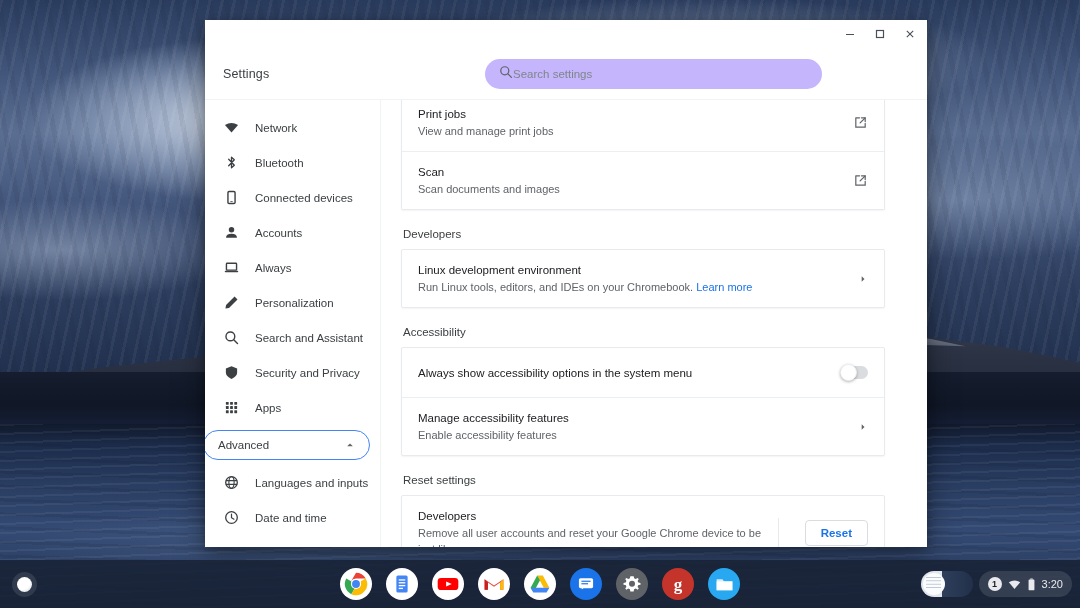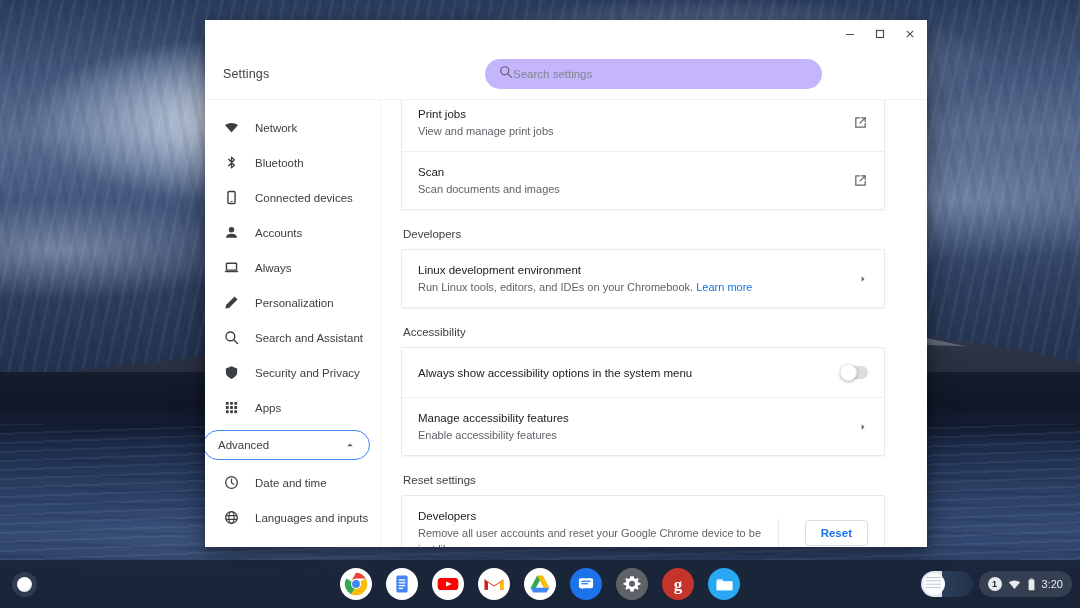--- a/index.html
+++ b/index.html
@@ -477,35 +477,35 @@
             <svg width="10" height="10" viewBox="0 0 12 12">
                 <path d="M2.6 7.6 L6 4.2 L9.4 7.6 Z" fill="currentColor"></path>
               </svg>
           </span>
         </div>
 
         <div class="nav-item">
           <span class="nav-ico">
             <svg width="15" height="15" viewBox="0 0 16 16">
                 <circle cx="8" cy="8" r="6.2" fill="none" stroke="currentColor" stroke-width="1.4"></circle>
-                <path d="M8 4.4 V8.2 L10.6 9.8" fill="none" stroke="currentColor" stroke-width="1.3" stroke-linecap="round"></path>
-              </svg>
-          </span>
-          <span class="nav-label">Date and time</span>
-        </div>
-
-        <div class="nav-item">
-          <span class="nav-ico">
-            <svg width="15" height="15" viewBox="0 0 16 16">
-                <circle cx="8" cy="8" r="6.2" fill="none" stroke="currentColor" stroke-width="1.4"></circle>
                 <ellipse cx="8" cy="8" rx="2.8" ry="6.2" fill="none" stroke="currentColor" stroke-width="1.2"></ellipse>
                 <path d="M2 6 H14 M2 10 H14" stroke="currentColor" stroke-width="1.2"></path>
               </svg>
           </span>
           <span class="nav-label">Languages and inputs</span>
+        </div>
+
+        <div class="nav-item">
+          <span class="nav-ico">
+            <svg width="15" height="15" viewBox="0 0 16 16">
+                <circle cx="8" cy="8" r="6.2" fill="none" stroke="currentColor" stroke-width="1.4"></circle>
+                <path d="M8 4.4 V8.2 L10.6 9.8" fill="none" stroke="currentColor" stroke-width="1.3" stroke-linecap="round"></path>
+              </svg>
+          </span>
+          <span class="nav-label">Date and time</span>
         </div>
 
         <div class="nav-item">
           <span class="nav-ico">
             <svg width="15" height="15" viewBox="0 0 16 16">
                 <path d="M1.6 3.4 H6.4 L7.7 5 H14.4 V12.4 H1.6 Z" fill="currentColor"></path>
               </svg>
           </span>
           <span class="nav-label">Files</span>
         </div>

